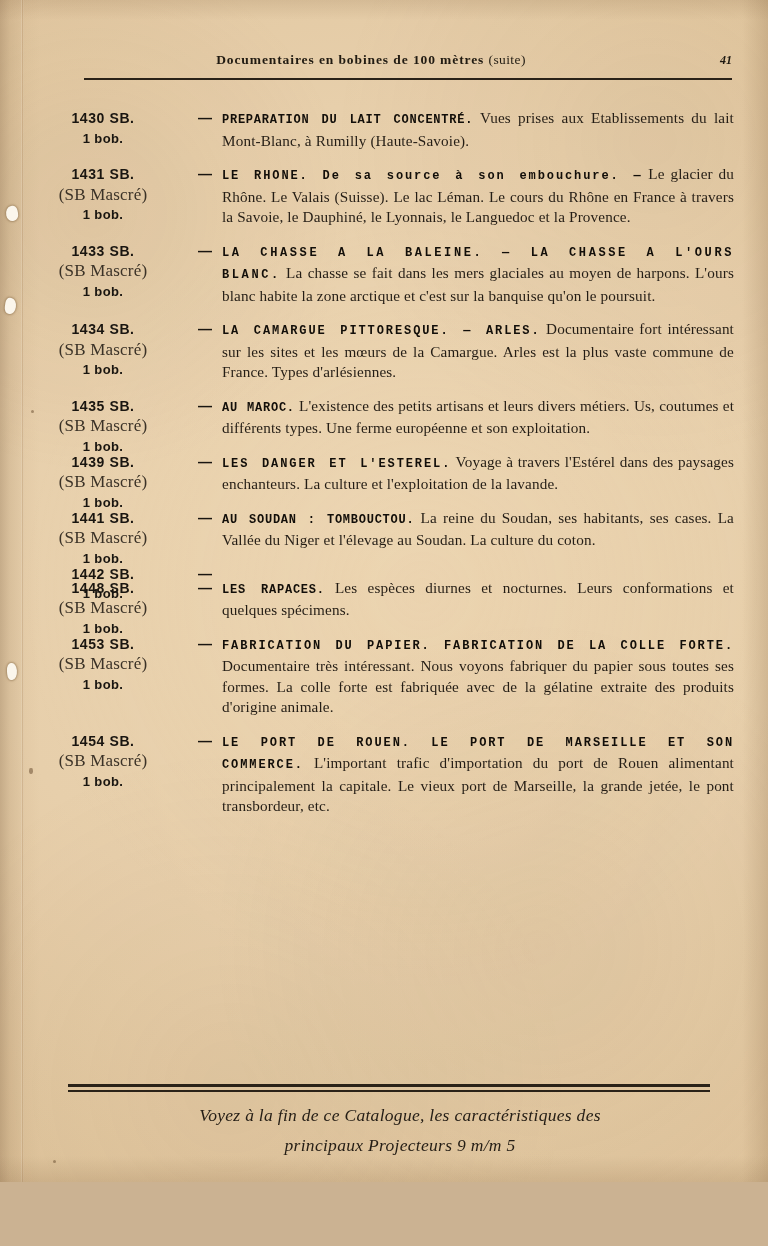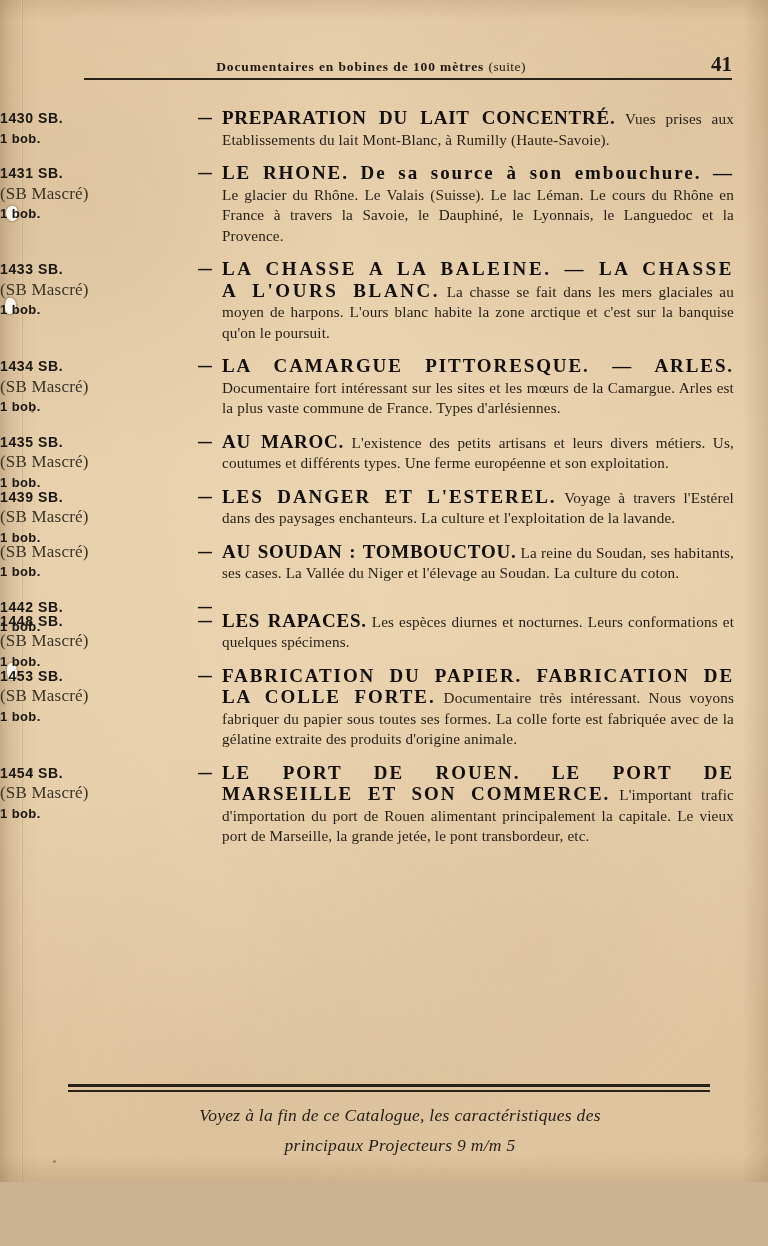--- a/index.html
+++ b/index.html
@@ -121,24 +121,25 @@
     color: #211b12;
     padding-right: 40px;
   }
   .running-head .rh-title .suite {
     font-weight: normal;
     letter-spacing: 0.4px;
   }
   .running-head .rh-page {
     font-family: "Liberation Serif", "DejaVu Serif", serif;
     font-weight: bold;
-    font-size: 21px;
+    font-size: 12px;
     color: #1d1810;
     width: 34px;
     text-align: right;
+    font-style: italic;
   }
   .head-rule {
     position: absolute;
     left: 84px;
     right: 36px;
     top: 78px;
     height: 2px;
     background: #2a2218;
   }
 
@@ -156,22 +157,23 @@
     padding-left: 84px;
     padding-right: 34px;
     min-height: 1px;
   }
 
   .entry-meta {
     position: absolute;
     left: 0;
     top: 0;
     width: 190px;
-    text-align: left;
+    text-align: center;
     line-height: 20.5px;
+    padding-left: 8px;
   }
   .meta-num {
     font-family: "Liberation Sans", "DejaVu Sans", sans-serif;
     font-weight: bold;
     font-size: 14px;
     letter-spacing: 0.6px;
     color: #191510;
     white-space: nowrap;
   }
   .meta-source {
@@ -208,23 +210,23 @@
     text-align: justify;
     text-justify: inter-word;
     font-family: "Liberation Serif", "DejaVu Serif", serif;
     font-size: 15.2px;
     line-height: 20.5px;
     color: #241d15;
     letter-spacing: 0.15px;
     hyphens: manual;
   }
   .entry-body .ttl {
-    font-family: Liberation Serif, serif;
-    font-weight: bold;
-    font-size: 19px;
+    font-family: Liberation Mono, monospace;
+    font-weight: bold;
+    font-size: 12px;
     letter-spacing: 0.75px;
     color: #120e09;
     word-spacing: 1px;
   }
   .entry-body .desc {
     font-family: "Liberation Serif", "DejaVu Serif", serif;
   }
 
   
   .entry-body .ttl.wide { letter-spacing: 1.9px; word-spacing: 3px; }
@@ -336,20 +338,21 @@
         <div class="meta-num">1439 SB.</div>
         <div class="meta-source">(SB Mascré)</div>
         <div class="meta-reels">1 bob.</div>
       </div>
       <div class="entry-dash">—</div>
       <div class="entry-body"><span class="ttl wide">LES DANGER ET L'ESTEREL.</span> <span class="desc">Voyage à travers l'Estérel dans des paysages enchanteurs. La culture et l'exploitation de la lavande.</span></div>
     </div>
 
     <div class="entry">
       <div class="entry-meta">
+        <div class="meta-num">1441 SB.</div>
         <div class="meta-source">(SB Mascré)</div>
         <div class="meta-reels">1 bob.</div>
       </div>
       <div class="entry-dash">—</div>
       <div class="entry-body"><span class="ttl">AU SOUDAN : TOMBOUCTOU.</span> <span class="desc">La reine du Soudan, ses habitants, ses cases. La Vallée du Niger et l'élevage au Soudan. La culture du coton.</span></div>
     </div>
 
     <div class="entry">
       <div class="entry-meta">
         <div class="meta-num">1442 SB.</div>

